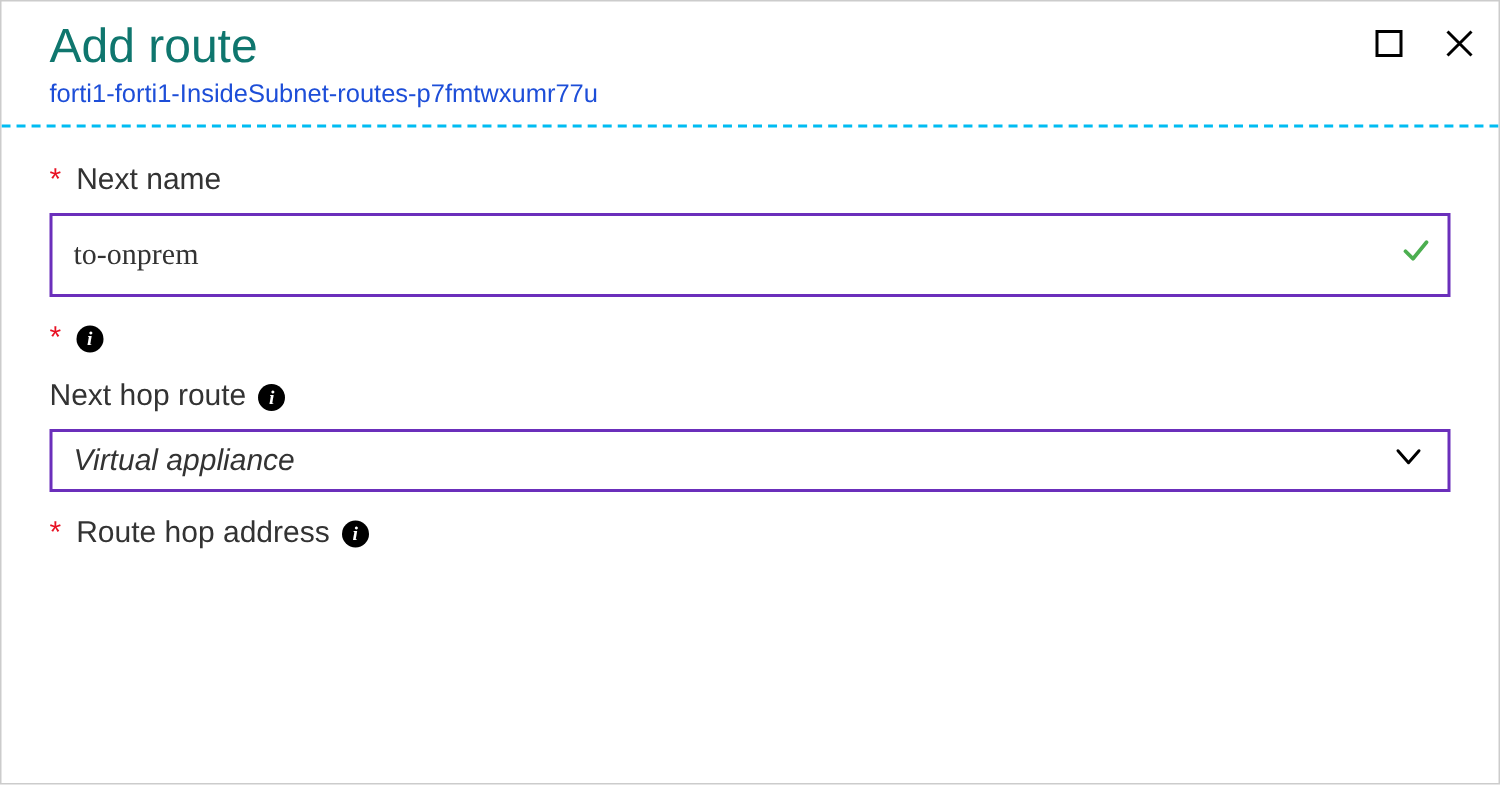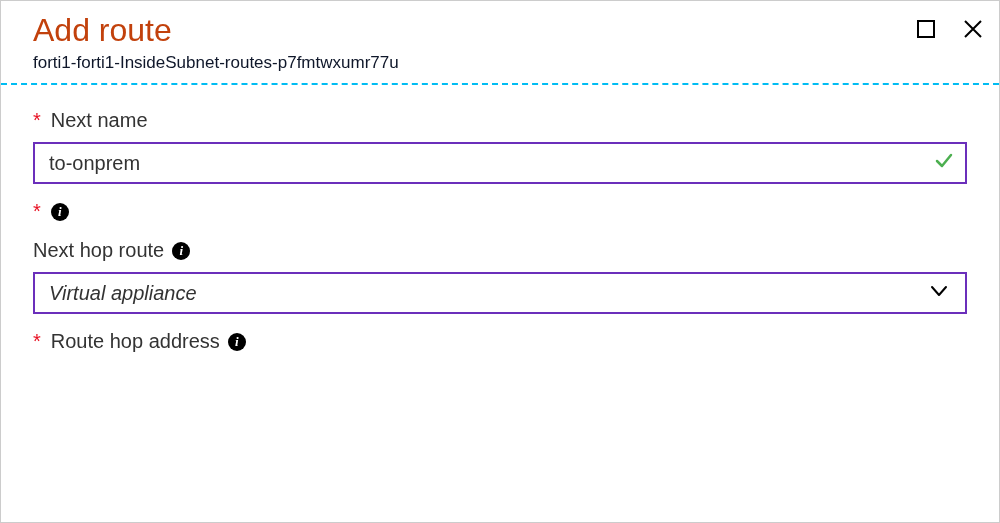--- a/index.html
+++ b/index.html
@@ -16,26 +16,26 @@
       overflow: hidden;
       position: relative;
     }
     .header {
       padding: 10px 32px 0 32px;
       position: relative;
     }
     .title {
       font-size: 32px;
       font-weight: 400;
-      color: #c2410c;
+      color: #0f766e;
       line-height: 1.2;
     }
     .subtitle {
       font-size: 17px;
-      color: #0f172a;
+      color: #1d4ed8;
       margin-top: 4px;
       margin-bottom: 10px;
     }
     .header-icons {
       position: absolute;
       top: 16px;
       right: 14px;
       display: flex;
       align-items: center;
       gap: 24px;
@@ -82,26 +82,26 @@
       font-style: italic;
       font-weight: bold;
       line-height: 18px;
     }
     .input-wrap {
       position: relative;
       width: 100%;
     }
     .text-input {
       width: 100%;
-      height: 42px;
+      height: 56px;
       border: 2px solid #6b2fbb;
       padding: 0 44px 0 14px;
       font-size: 20px;
       color: #333;
-      font-family: Liberation Sans, sans-serif;
+      font-family: Liberation Serif, serif;
       outline: none;
       background: #fff;
     }
     .select-input {
       width: 100%;
       height: 42px;
       border: 2px solid #6b2fbb;
       padding: 0 44px 0 14px;
       font-size: 20px;
       color: #333;

